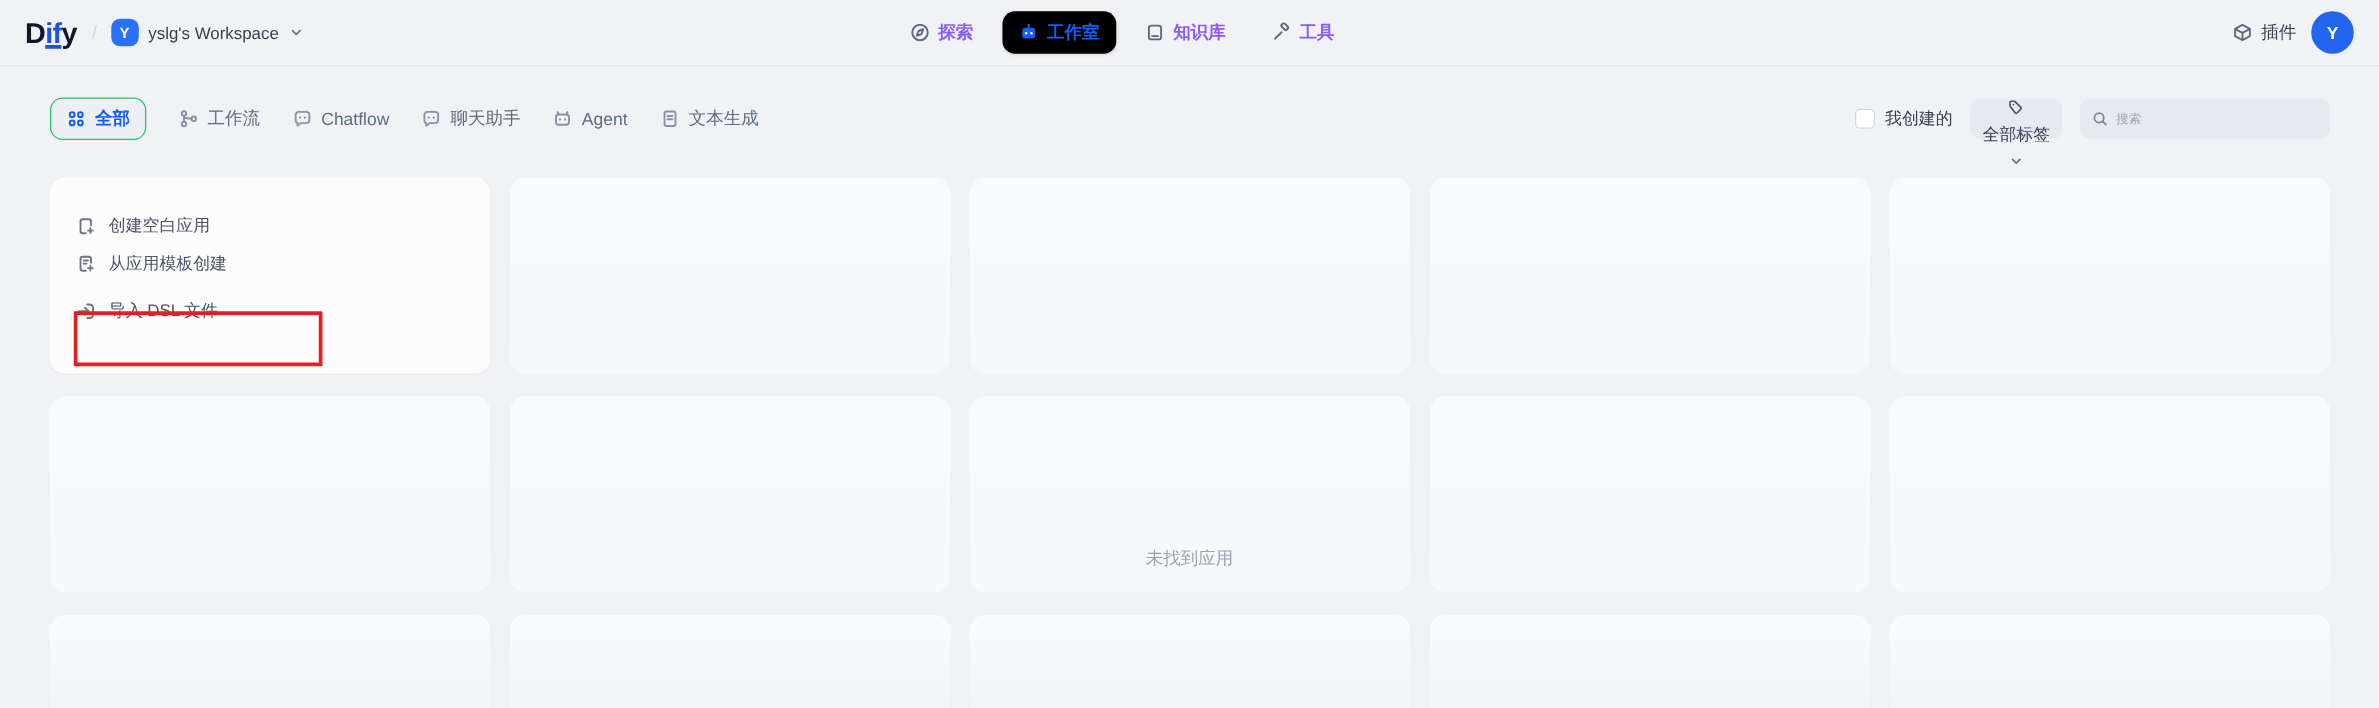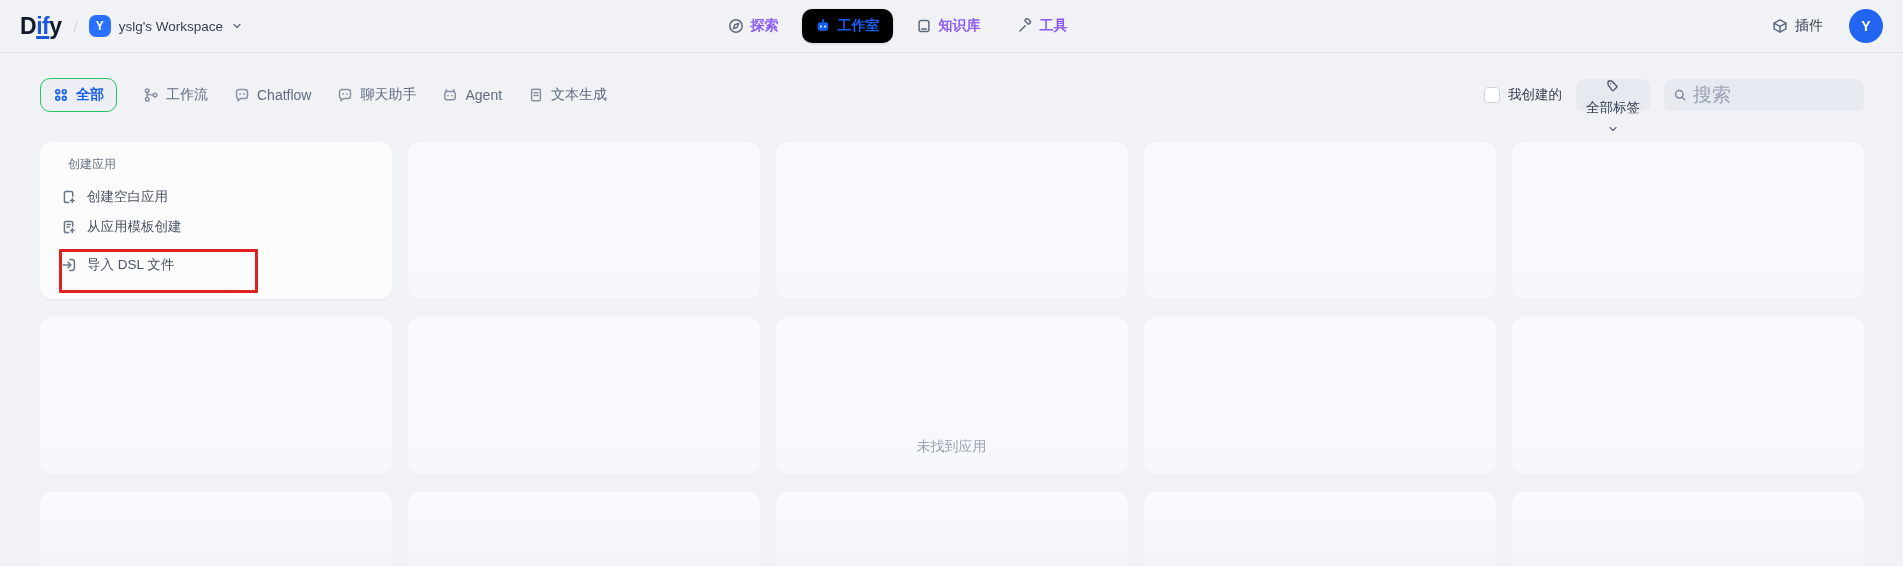--- a/index.html
+++ b/index.html
@@ -36,21 +36,21 @@
     display:flex; align-items:center; gap:7px; padding:8px 13px;
     font-size:14px; font-weight:700; color:#8b5cf6; border-radius:10px; cursor:pointer;
   }
   .nav-item .ico { color:#5f6b7d; }
   .nav-item.active {
     background:#000000; color:#155eef; font-weight:600;
     box-shadow:0 1px 3px rgba(16,24,40,.10), 0 0 0 .5px rgba(16,24,40,.03);
   }
   .nav-item.active .ico { color:#155eef; }
 
-  .header-right { margin-left:auto; display:flex; gap:26px; }
+  .header-right { margin-left:auto; display:flex; gap:12px; }
   .plugins { display:flex; align-items:center; gap:7px; font-size:14px; font-weight:500; color:#354052; cursor:pointer; }
   .plugins .ico { color:#5f6b7d; }
   .user-avatar {
     width:34px; height:34px; border-radius:50%; background:#2265f1; color:#fff;
     font-size:14px; font-weight:600; display:flex; align-items:center; justify-content:center; cursor:pointer;
   }
 
   
   .filter-bar {
     margin:25px 39px 0 40px; height:34px;
@@ -78,21 +78,21 @@
   }
   .tag-select .ico { color:#495464; }
   .tag-select .lbl { font-size:13.5px; font-weight:500; color:#354052; }
   .search-box {
     width:200px; height:32px; display:flex; align-items:center; gap:6px; padding:0 9px;
     background:#e7e9f0; border-radius:8px;
   }
   .search-box .ico { color:#7b8599; }
   .search-box input {
     border:none; outline:none; background:transparent; flex:1; min-width:0;
-    font-size:19px; color:#701a75; font-family:inherit;
+    font-size:10px; color:#701a75; font-family:inherit;
   }
   .search-box input::placeholder { color:#98a2b3; }
 
   
   .grid {
     position:absolute; top:142px; left:40px; right:39px;
     display:grid; grid-template-columns:repeat(5,1fr);
     gap:18px 16px; grid-auto-rows:157px;
   }
   .card { border-radius:12px; background:linear-gradient(180deg,#f9fafd,#f7f8fb); }
@@ -288,21 +288,20 @@
           </svg>
       </span>
       <input type="text" placeholder="搜索" style="">
     </div>
   </div>
 </div>
 
 <div class="grid">
 
   <div class="card create">
-    <div class="create-title">创建应用</div>
     <div class="create-item ci-1">
       <span class="ico">
         <svg width="16" height="16" viewBox="0 0 16 16" fill="none" stroke="currentColor" stroke-width="1.5" stroke-linecap="round" stroke-linejoin="round">
             <path d="M11.8 7.2V4.2c0-1-.8-1.8-1.8-1.8H5.2c-1 0-1.8.8-1.8 1.8v7.6c0 1 .8 1.8 1.8 1.8h2.4"></path>
             <path d="M11.3 9.6v3.8M9.4 11.5h3.8"></path>
           </svg>
       </span>
       <span>创建空白应用</span>
     </div>
     <div class="create-item ci-2">

